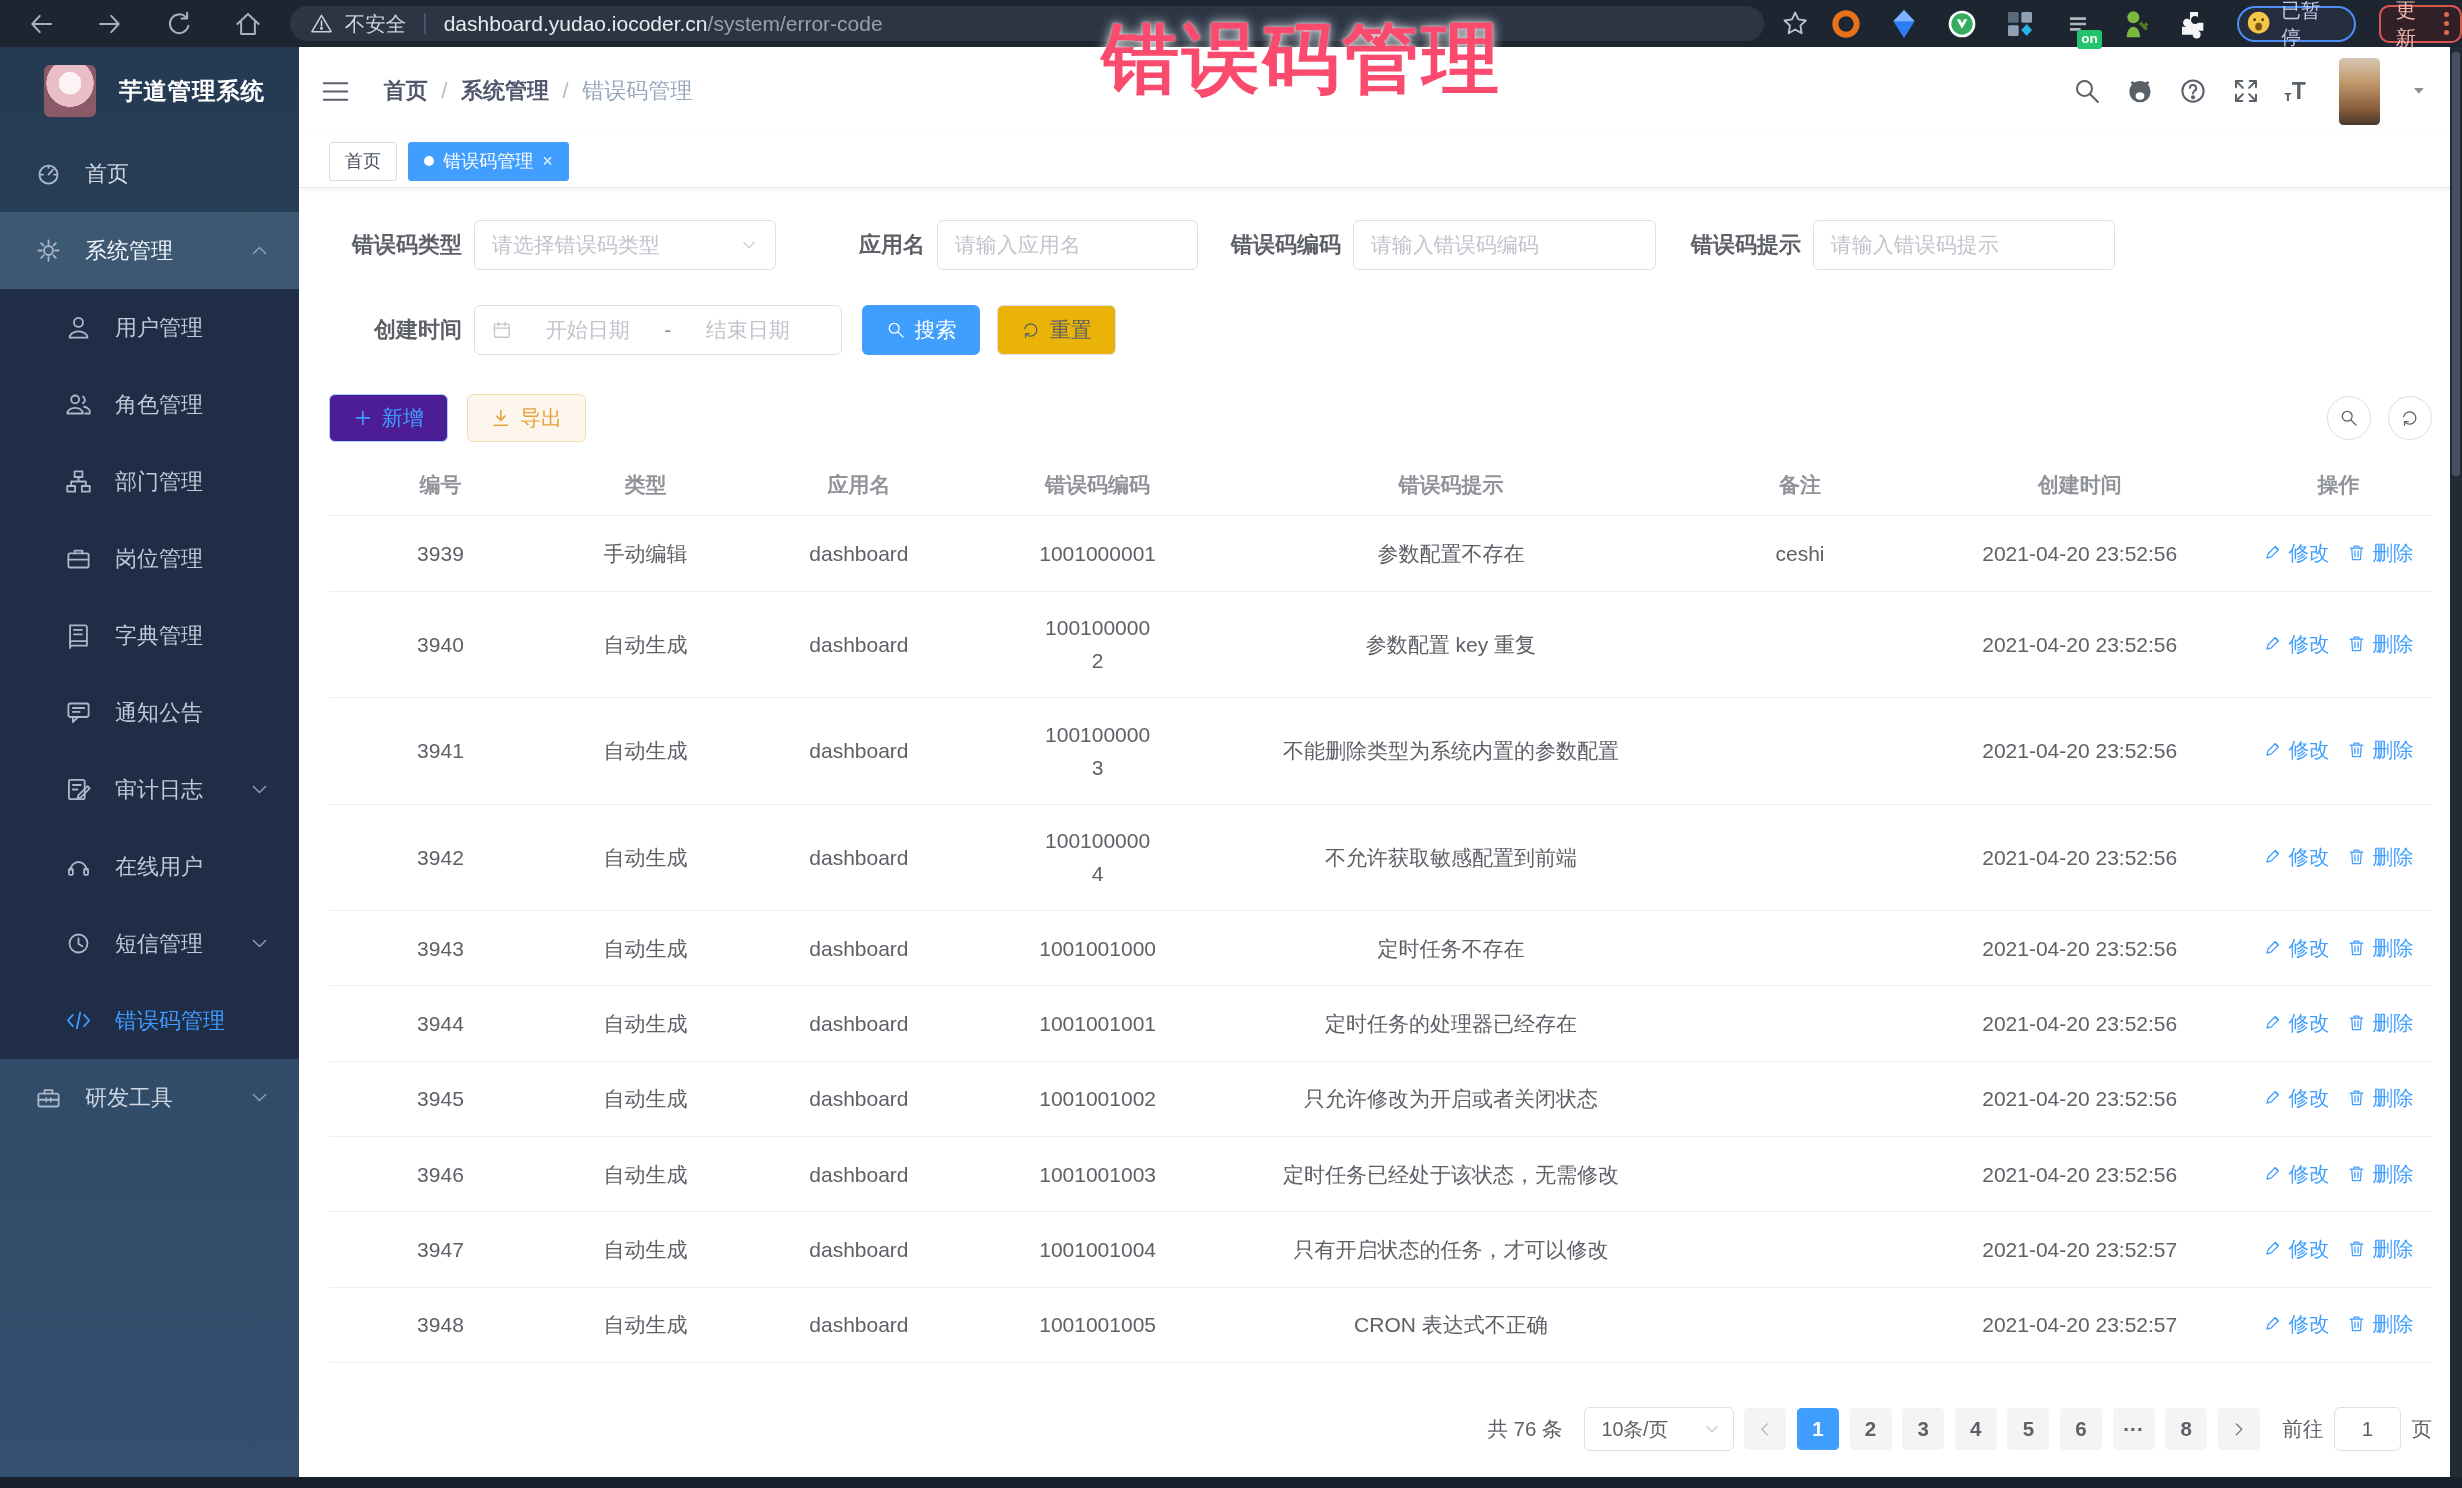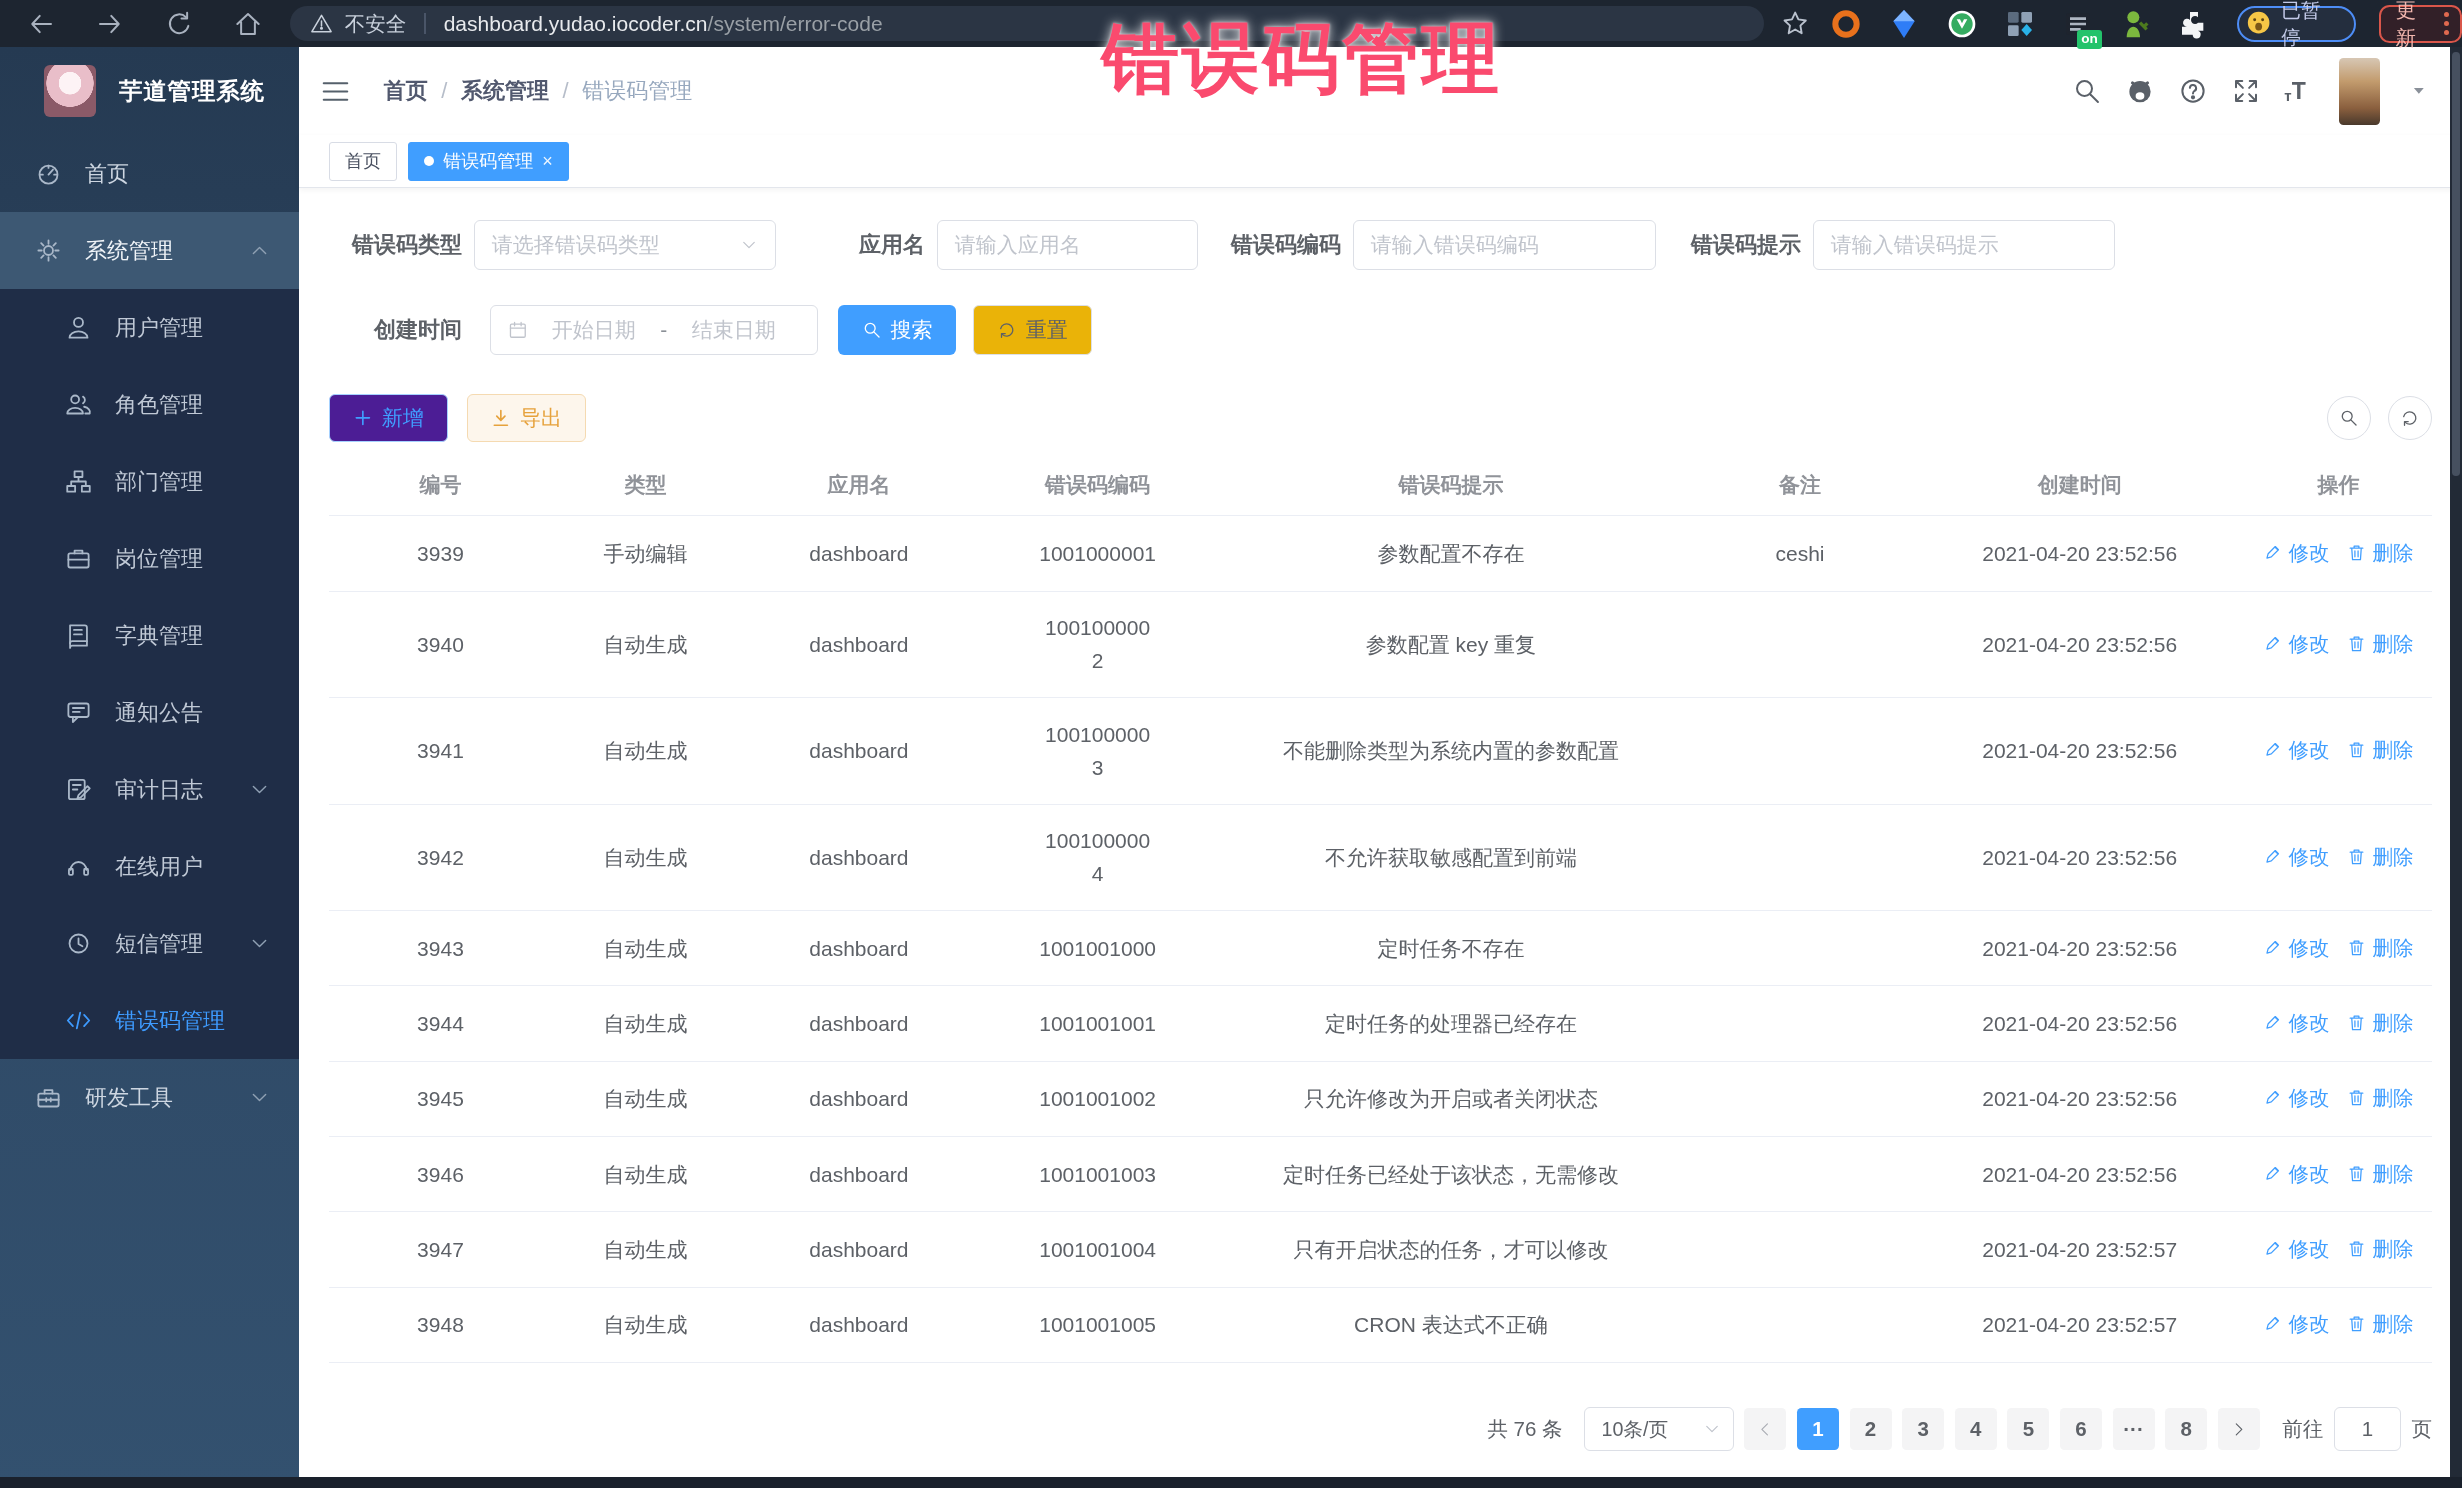--- a/index.html
+++ b/index.html
@@ -476,21 +476,21 @@
           <span class="ph">请输入错误码编码</span>
         </div>
         <span class="flabel" style="width:110px;margin-left:35px">错误码提示</span>
         <div class="ctrl" style="width:302px;margin-left:12px">
           <span class="ph">请输入错误码提示</span>
         </div>
       </div>
 
       <div class="frow frow2">
         <span class="flabel" style="width:133px">创建时间</span>
-        <div class="ctrl" style="width:328px;margin-left:28px;justify-content:space-between">
+        <div class="ctrl" style="width:368px;margin-left:12px;justify-content:space-between">
           <span style="width:19.7px;height:19.7px;color:#c0c4cc">
               <svg class="ic" viewBox="0 0 48 48">
                 <rect x="6" y="10" width="36" height="32" rx="3"></rect>
                 <path d="M6 20h36 M16 6v8M32 6v8"></path>
               </svg>
             </span>
           <span class="ph">开始日期</span>
           <span style="color:#8a8f96">-</span>
           <span class="ph">结束日期</span>
           <span></span>

